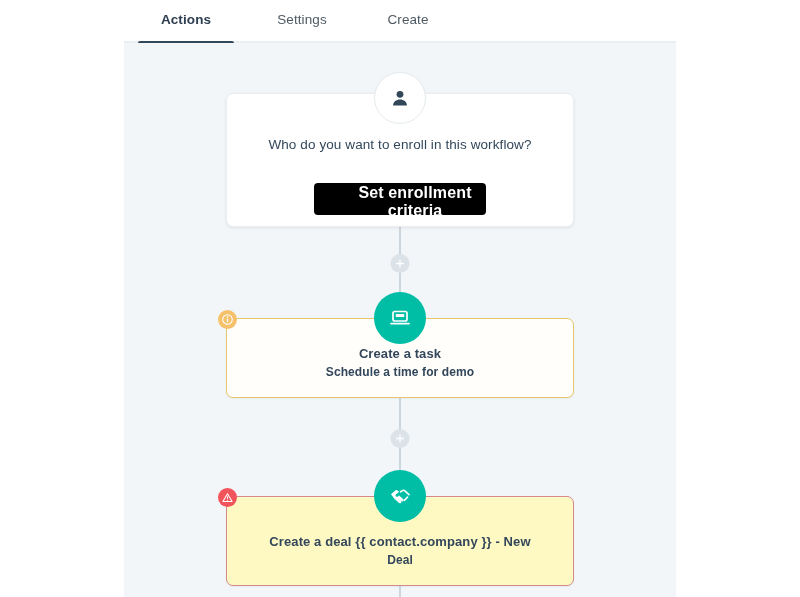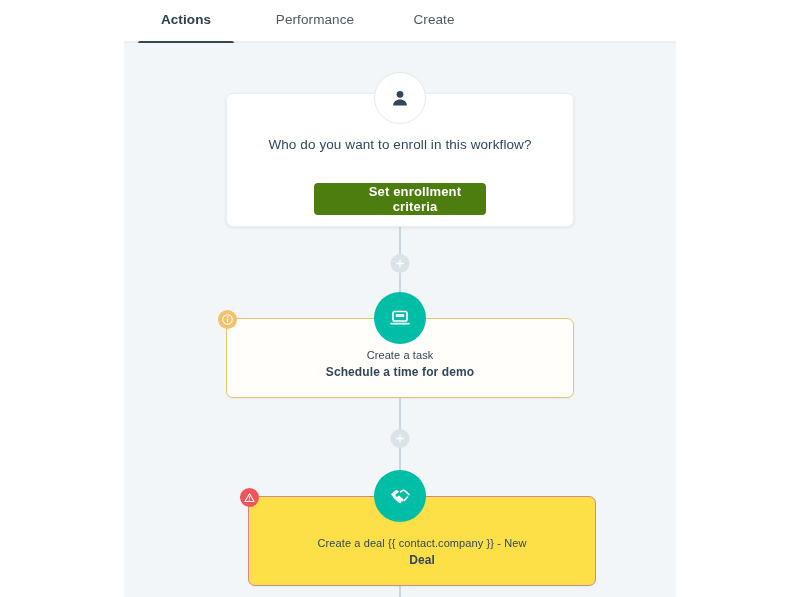--- a/index.html
+++ b/index.html
@@ -173,62 +173,61 @@
     font-size: 13.5px;
     color: #33475b;
     letter-spacing: 0.1px;
   }
   .enroll-btn {
     margin-top: 18px;
     width: 172px;
     height: 32px;
     border: none;
     border-radius: 4px;
-    background: #4d7c0f;
+    background: #000000;
     color: #ffffff;
     font-family: "Liberation Sans", sans-serif;
-    font-size: 13px;
+    font-size: 16px;
     font-weight: 700;
     letter-spacing: 0.15px;
     cursor: pointer;
     padding-left: 36px;
   }
 
   .card-task {
     top: 275px;
     height: 80px;
     border: 1.5px solid #e5c76a;
     background: #fffefb;
     box-shadow: 0 1px 2px rgba(45,62,80,0.06);
   }
   .card-deal {
     top: 453px;
     height: 90px;
     border: 1.5px solid #d4898e;
-    background: #fde047;
+    background: #fef9c3;
     box-shadow: 0 1px 2px rgba(45,62,80,0.06);
-    margin-left: 22px;
   }
   .card-body {
     position: absolute;
     left: 0;
     right: 0;
     bottom: 0;
     top: 0;
     display: flex;
     flex-direction: column;
     align-items: center;
     justify-content: flex-end;
     padding: 0 40px 16px 40px;
     box-sizing: border-box;
     text-align: center;
   }
   .card-title {
-    font-size: 11px;
-    font-weight: 400;
+    font-size: 13px;
+    font-weight: 700;
     color: #33475b;
     line-height: 1.45;
     letter-spacing: 0.1px;
   }
   .card-sub {
     font-size: 12px;
     font-weight: 700;
     color: #33475b;
     line-height: 1.45;
     letter-spacing: 0.1px;
@@ -255,22 +254,22 @@
 </head>
 <body>
 
 <div id="app">
 
   <div class="tabbar">
     <div class="tabs">
       <div class="tab tab-actions is-active">
         <span class="tab-label">Actions</span>
       </div>
-      <div class="tab tab-performance">
-        <span class="tab-label">Performance</span>
+      <div class="tab tab-settings">
+        <span class="tab-label">Settings</span>
       </div>
       <div class="tab tab-history">
         <span class="tab-label">Create</span>
       </div>
     </div>
   </div>
 
   <div class="canvas">
 
     <div class="connector conn-a"></div>

